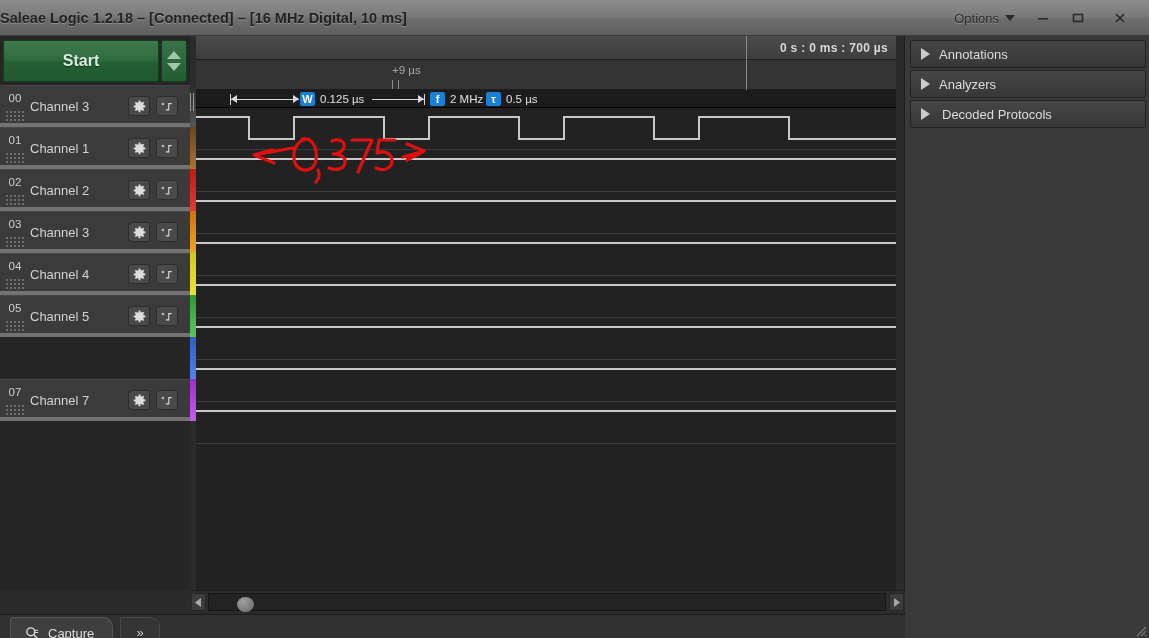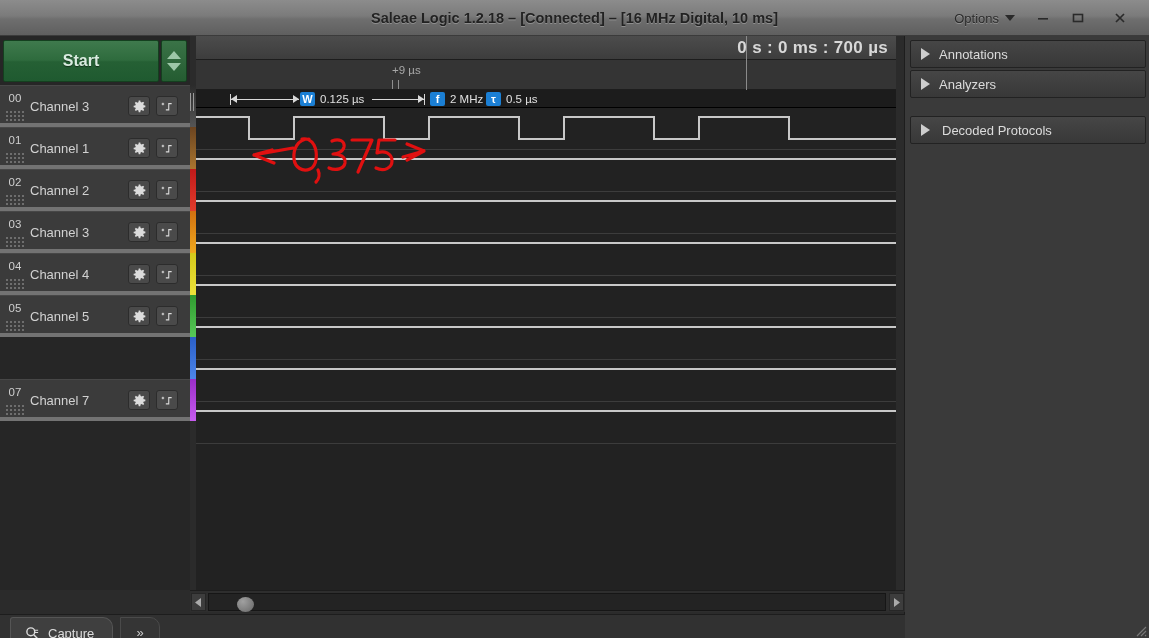--- a/index.html
+++ b/index.html
@@ -11,21 +11,21 @@
   }
 
   
   .titlebar {
     position: absolute; left: 0; top: 0; width: 1149px; height: 36px;
     background: linear-gradient(to bottom, #8c8c8c 0%, #7b7b7b 45%, #6e6e6e 55%, #5f5f5f 100%);
     border-bottom: 1px solid #3b3b3b;
   }
   .title-text {
     position: absolute; left: 0; top: 0; width: 1149px; height: 24px;
-    line-height: 36px; text-align: center;
+    line-height: 36px; text-align: left;
     font-size: 14.5px; font-weight: bold; color: #222;
     text-shadow: 0 1px 0 rgba(255,255,255,0.25);
   }
   .options-btn {
     position: absolute; right: 124px; top: 0; height: 36px;
     display: flex; align-items: center; gap: 6px;
     padding: 0 10px; font-size: 13px; color: #2a2a2a;
     text-shadow: 0 1px 0 rgba(255,255,255,0.25);
   }
   .caret-down {
@@ -113,21 +113,21 @@
   .vdiv span { width: 1px; height: 18px; background: #9a9a9a; }
 
   
   .tl-top {
     position: absolute; left: 196px; top: 0; width: 700px; height: 24px;
     background: linear-gradient(to bottom, #4c4c4c, #3d3d3d);
     border-bottom: 1px solid #1d1d1d;
   }
   .timestamp {
     position: absolute; right: 8px; top: 0; height: 40px; line-height: 24px;
-    font-size: 17px; font-weight: bold; color: #d8d8d8;
+    font-size: 12px; font-weight: bold; color: #d8d8d8;
     letter-spacing: 0.3px;
   }
   .tl-ruler {
     position: absolute; left: 196px; top: 24px; width: 700px; height: 30px;
     background: #343434; border-bottom: 1px solid #1d1d1d;
   }
   .ruler-lbl {
     position: absolute; top: 4px; font-size: 11.5px; color: #a8a8a8;
   }
   .ruler-tick { position: absolute; bottom: 0; width: 1px; height: 9px; background: #8e8e8e; }
@@ -532,21 +532,21 @@
 
   <div class="sidebar" id="sidebar">
       <div class="panel" style="top: 4px; text-align: center;">
         <span class="tri-right"></span>
         <span>Annotations</span>
       </div>
       <div class="panel" style="top: 34px;">
         <span class="tri-right"></span>
         <span>Analyzers</span>
       </div>
-      <div class="panel" style="top: 80px; gap: 12px;">
+      <div class="panel" style="top: 64px; gap: 12px;">
         <span class="tri-right"></span>
         <span>Decoded Protocols</span>
       </div>
     </div>
 
   <svg class="resize-grip" viewBox="0 0 14 14">
     <path d="M13 4 L4 13 M13 8 L8 13 M13 12 L12 13" stroke="#777" stroke-width="1.2"></path>
   </svg>
 </div>
 

